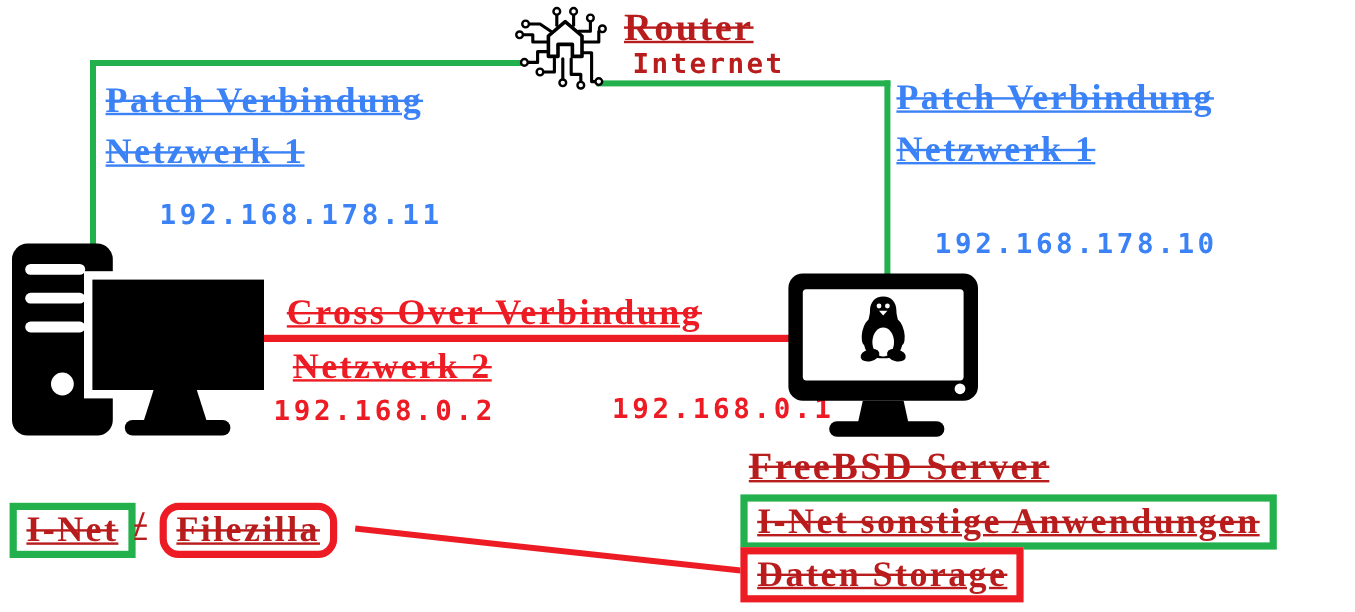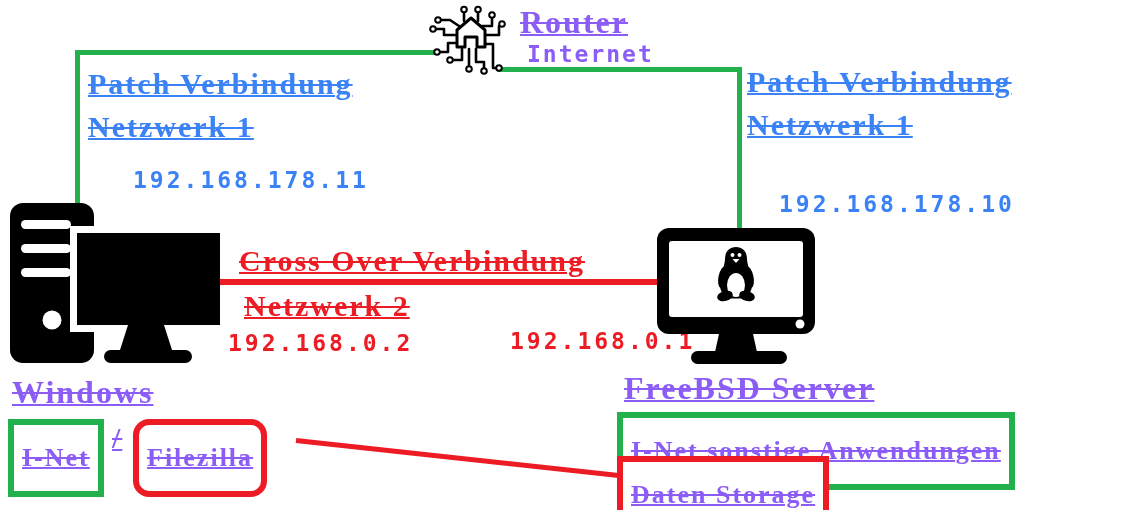--- a/index.html
+++ b/index.html
@@ -13,32 +13,32 @@
     text-decoration-thickness:1.5px;
     letter-spacing:2px;white-space:nowrap;
   }
   .mono{
     font-family:"DejaVu Sans Mono",monospace;font-weight:700;
     letter-spacing:3px;white-space:nowrap;
   }
   .abs{position:absolute;}
   .green-t{color:#3b82f6;}
   .red-t{color:#ED1C24;}
-  .black-t{color:#8b5cf6;}
+  .black-t{color:#b91c1c;}
   .line{position:absolute;background:#22B14C;}
   .line.red{background:#ED1C24;}
   .patch-label{font-size:30px;line-height:43px;}
   .ip{font-size:23px;margin-left:32px;}
   .host-label{font-size:32px;}
   .router-title{font-size:32px;}
   .internet-sub{font-size:23px;letter-spacing:2px;}
   .appbox{
     position:absolute;display:inline-block;background:#fff;
-    border:6px solid #22B14C;padding:16px 8px;
-    font-size:26px;line-height:34px;
+    border:6px solid #22B14C;padding:0 8px;
+    font-size:30px;line-height:34px;
   }
   .appbox.red{border-color:#ED1C24;}
   .diag{
     position:absolute;background:#ED1C24;height:5px;
     transform-origin:left center;transform:rotate(6.2deg);
   }
   svg{display:block;}
 </style>
 </head>
 <body>
@@ -134,21 +134,20 @@
         <circle cx="3.5" cy="-24" r="2" fill="#fff"></circle>
         <path d="M-3.5,-20 H3.5 L0,-16 Z" fill="#fff"></path>
         <ellipse cx="-11" cy="17" rx="8" ry="5" fill="#000" transform="rotate(-15 -11 17)"></ellipse>
         <ellipse cx="11" cy="17" rx="8" ry="5" fill="#000" transform="rotate(15 11 17)"></ellipse>
       </g>
       <path d="M66,110 H100 L104,128 H62 Z" fill="#000"></path>
       <rect x="38" y="127" width="96" height="13" rx="6.5" fill="#000"></rect>
     </svg>
   </div>
 
-  <div class="abs engraved black-t host-label" style="left:12px;top:374px;">Windows</div>
 
   <div class="appbox" style="left:8px;top:419px;">
     <span class="engraved black-t">I-Net</span>
   </div>
   <div class="abs engraved black-t" style="left:112px;top:421px;font-size:30px;">/</div>
   <div class="appbox red" style="left:133px;top:419px;border-radius:16px;">
     <span class="engraved black-t">Filezilla</span>
   </div>
 
   <div class="abs engraved black-t host-label" style="left:624px;top:370px;">FreeBSD Server</div>

